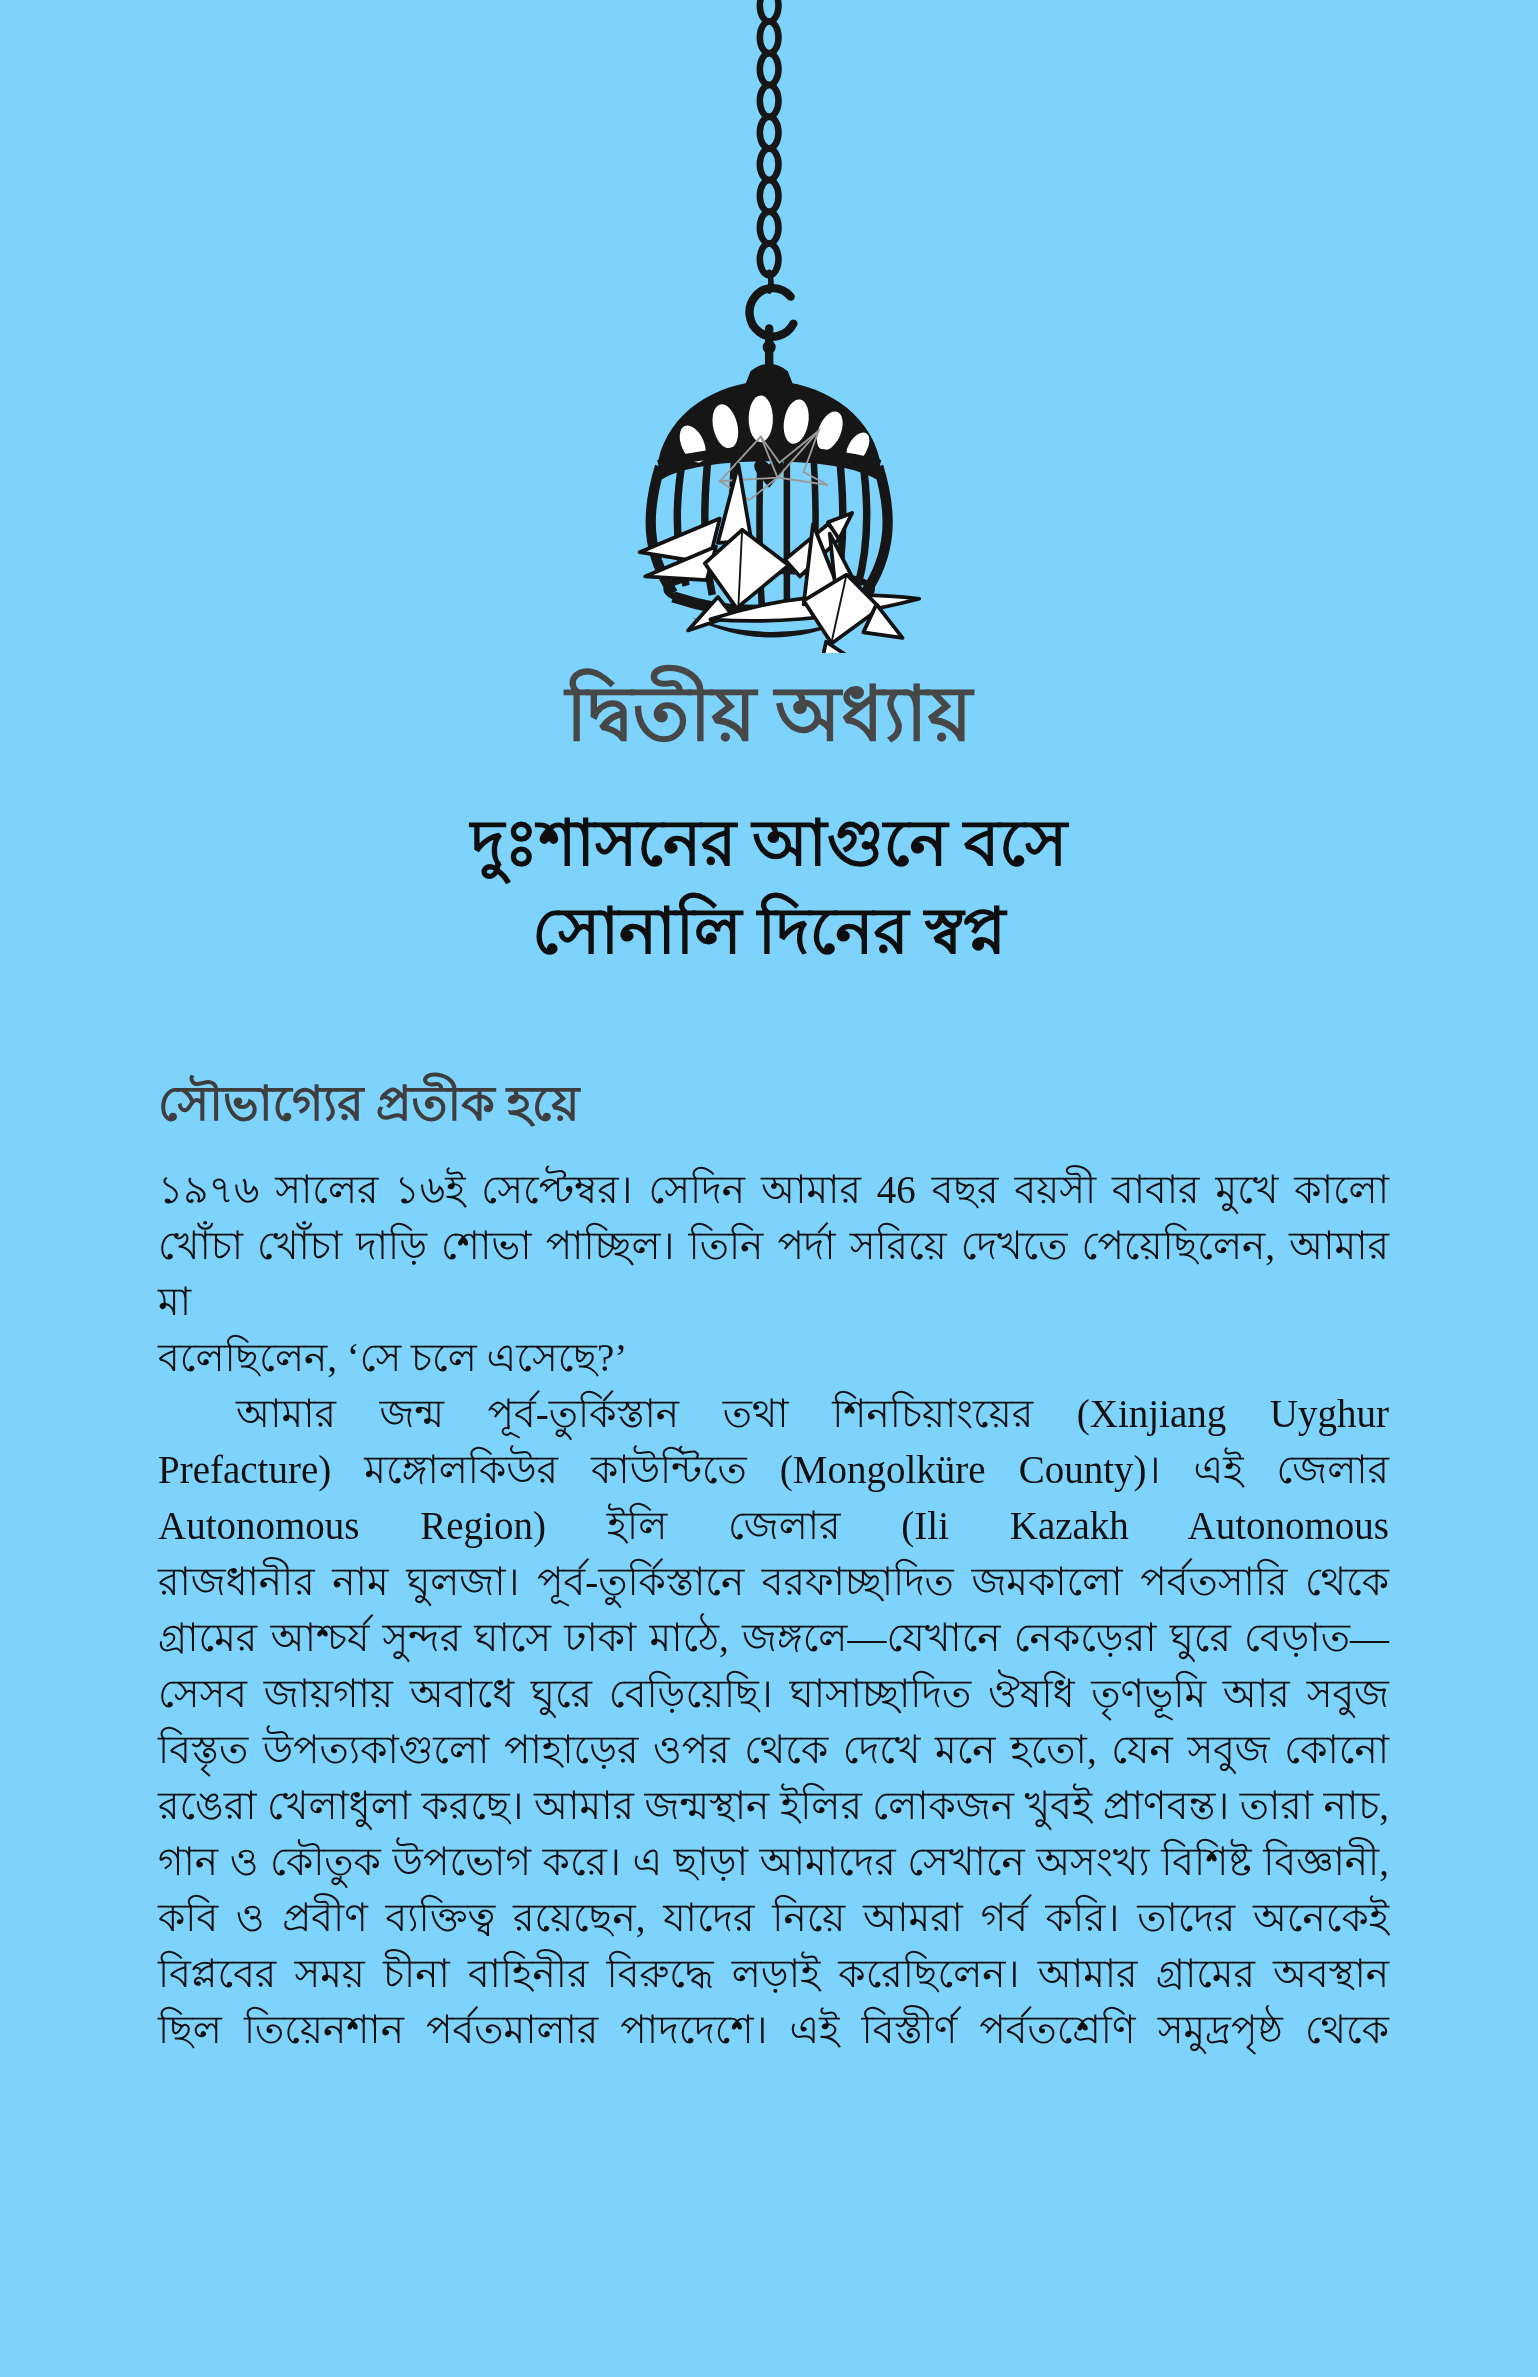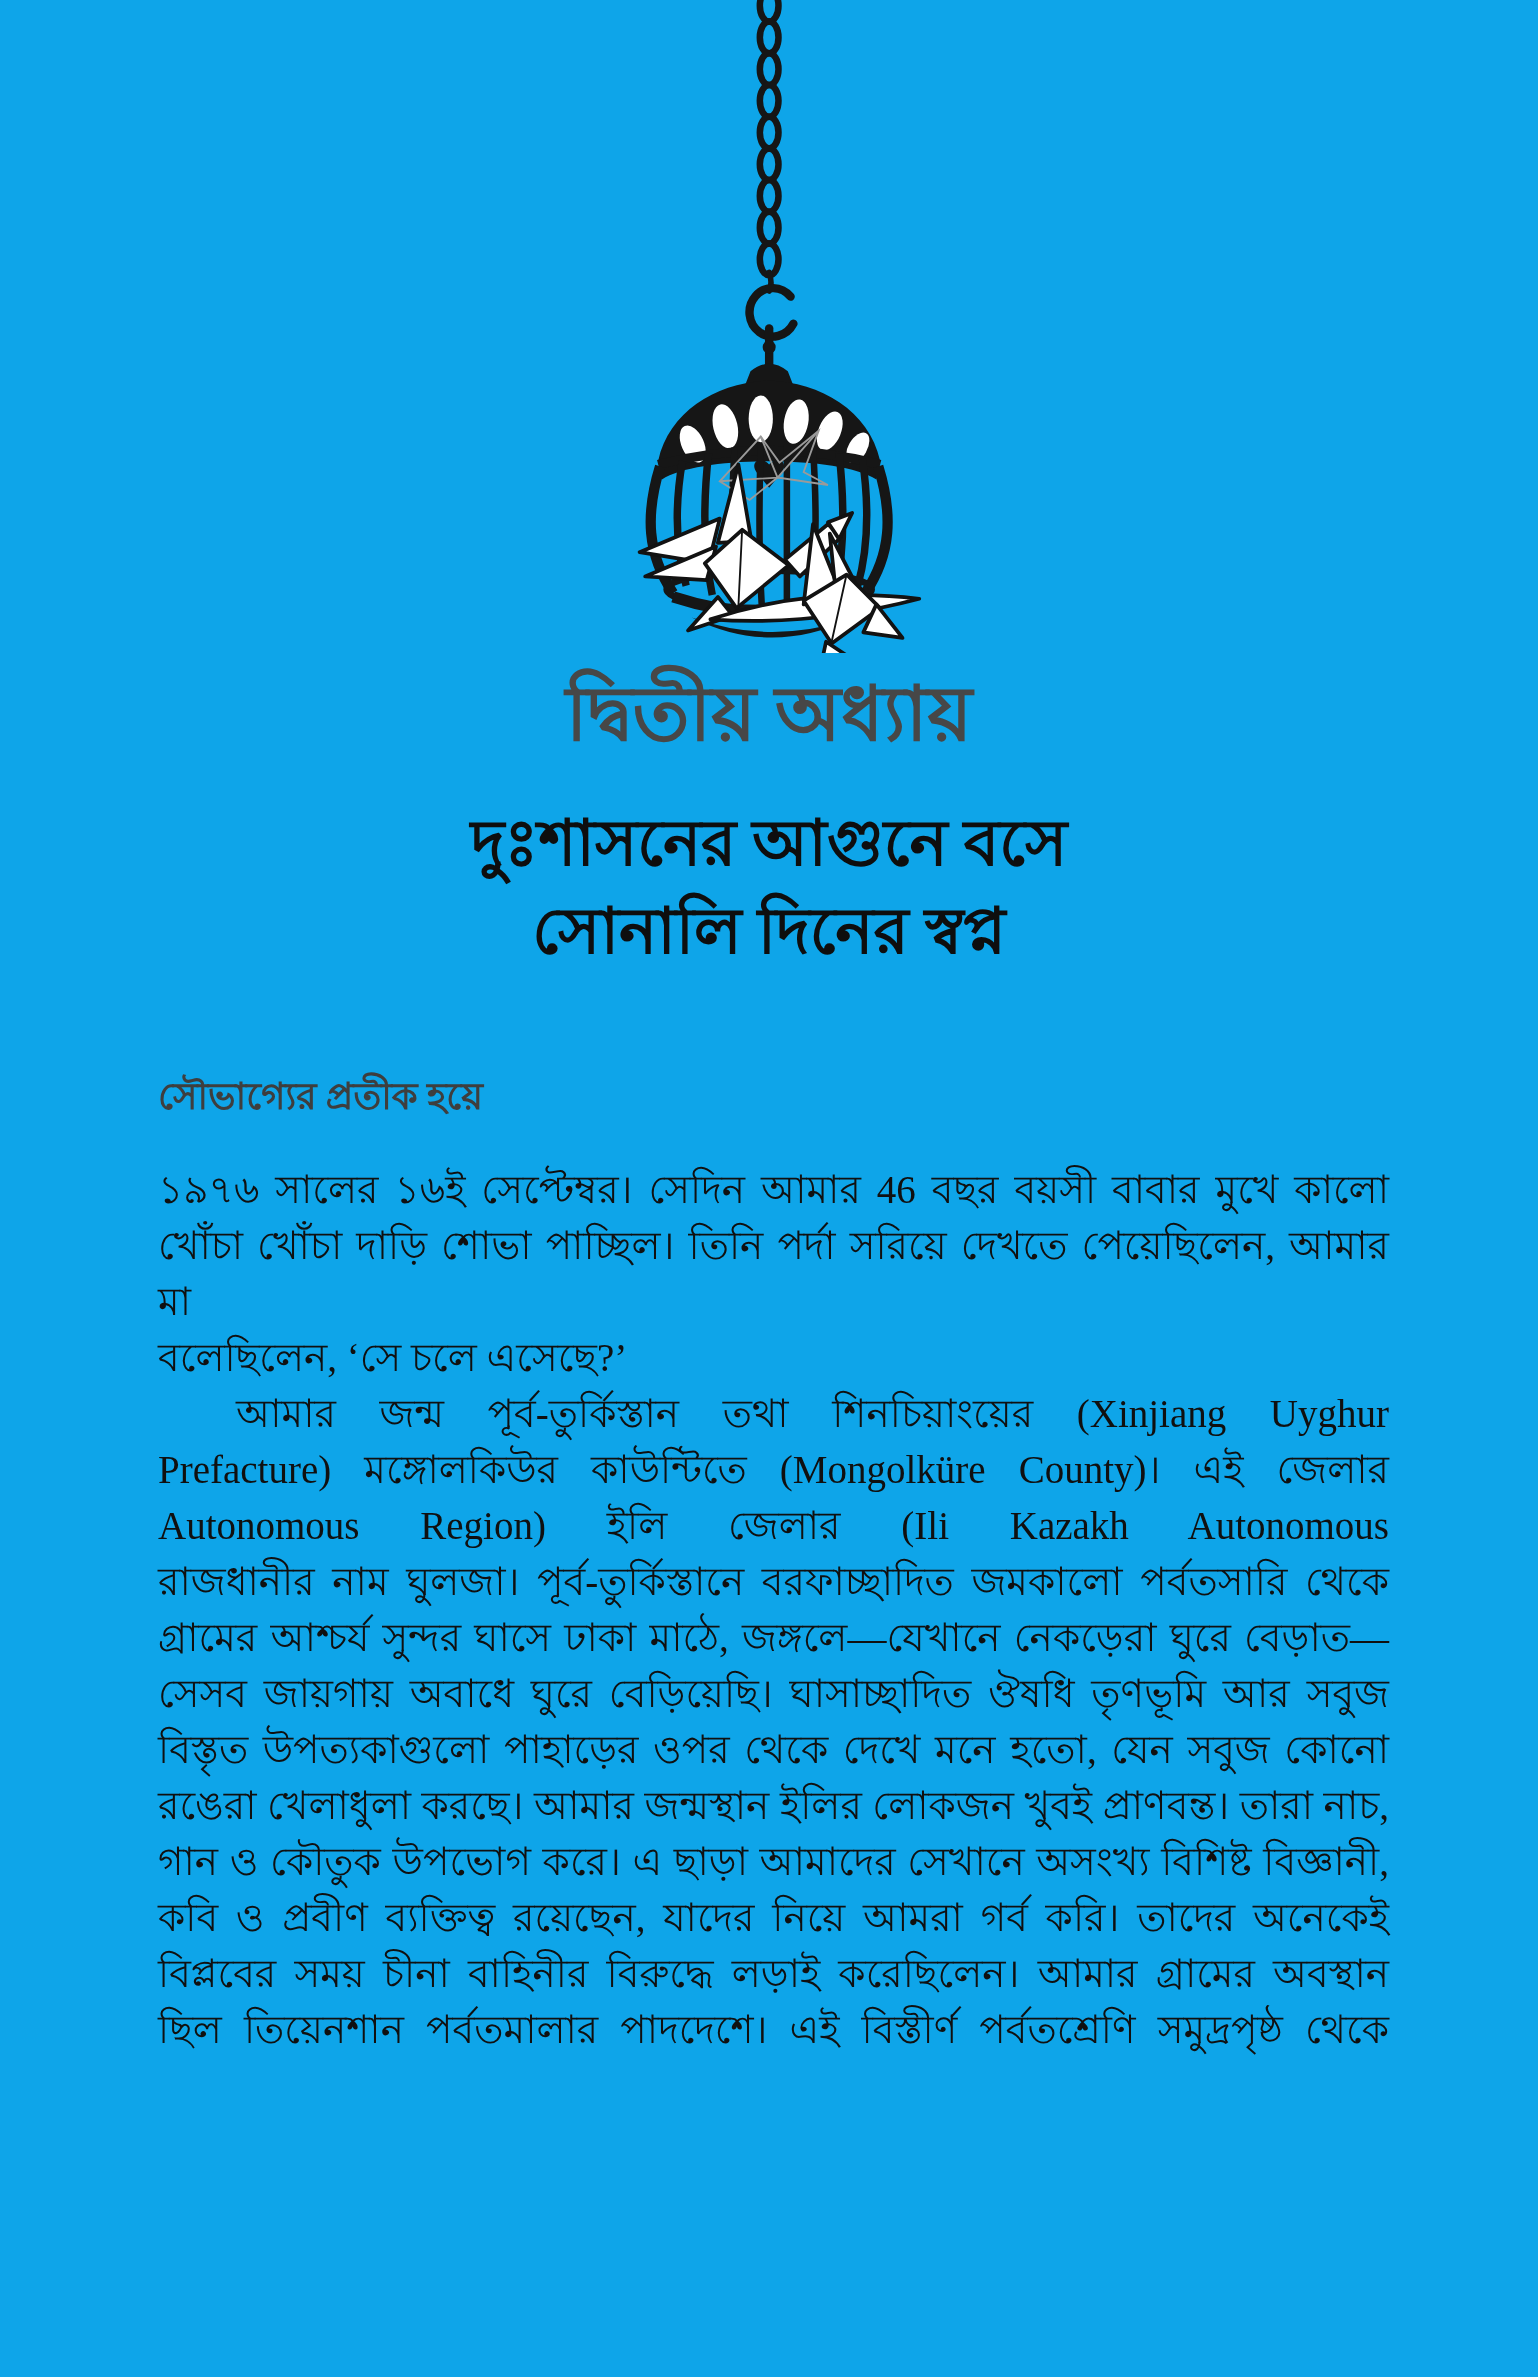--- a/index.html
+++ b/index.html
@@ -1,19 +1,19 @@
 <!DOCTYPE html>
 <html style="font-size:15px"><head>
 <meta charset="utf-8">
 <style>
   html,body{margin:0;padding:0;background:#e9e9e9;}
   .page{
     position:relative;
     width:1538px;height:2377px;
-    background:#0ea5e9;
+    background:#7dd3fc;
     font-family:"Liberation Serif", serif;
     color:#101010;
     overflow:hidden;
     margin:0 auto;
   }
   .illustration{
     position:absolute;
     left:578px;top:0;
     width:373px;height:653px;
   }
@@ -29,21 +29,21 @@
     position:absolute;
     top:800px;left:0;width:100%;
     text-align:center;
     font-size:64px;font-weight:700;
     color:#0e0e0e;
     line-height:88px;
   }
   .section-heading{
     position:absolute;
     top:1074px;left:158px;
-    font-size:37px;font-weight:700;
+    font-size:48px;font-weight:700;
     color:#3e3e3e;
     line-height:1.25;
   }
   .body-text{
     position:absolute;
     top:1162px;left:158px;width:1231px;
     font-size:39px;
     line-height:56px;
     color:#101010;
   }

